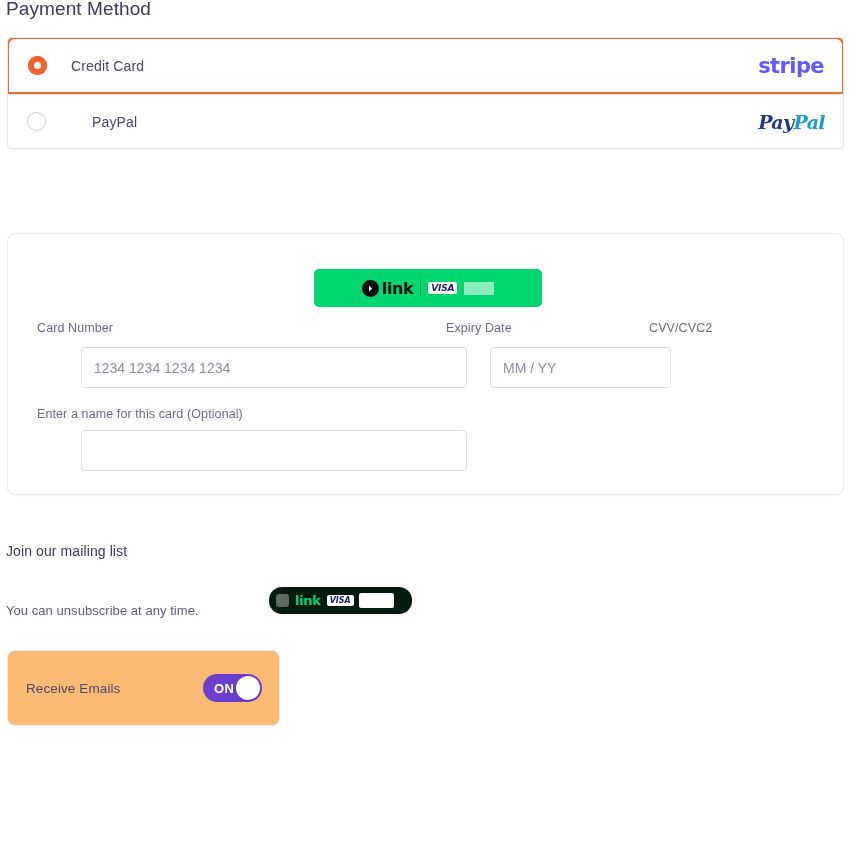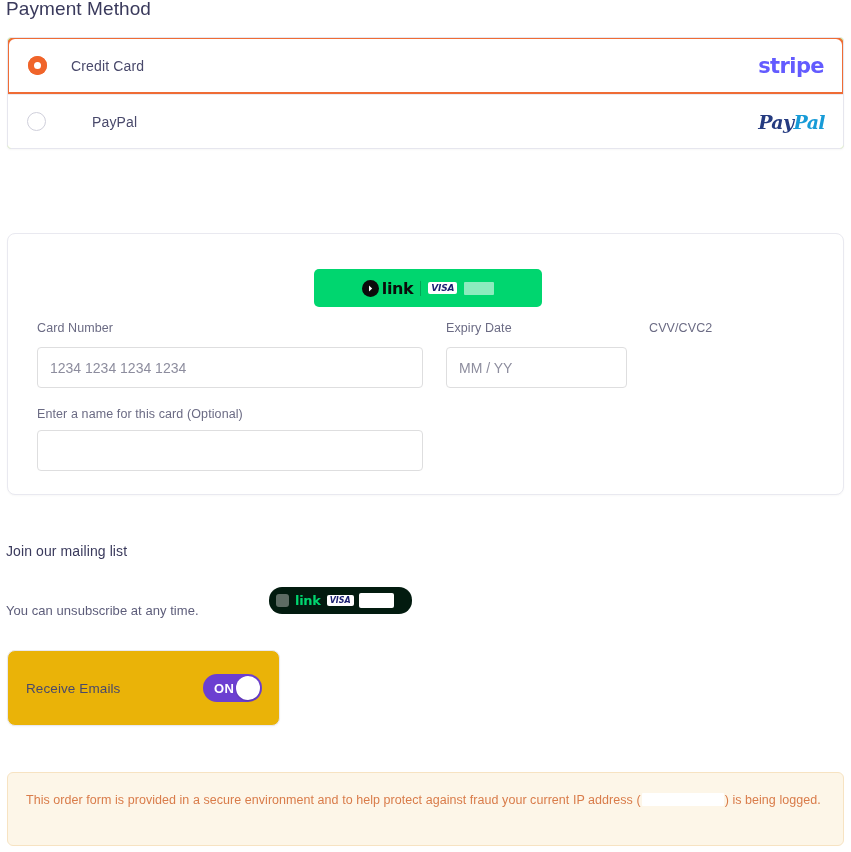--- a/index.html
+++ b/index.html
@@ -164,20 +164,21 @@
   .fld-input {
     position: absolute;
     background: #ffffff;
     border: 1px solid #dededf;
     border-radius: 4px;
     font-family: "Liberation Sans", sans-serif;
     font-size: 14px;
     color: #4a4a68;
     padding: 0 12px;
     outline: none;
+    margin-left: 44px;
   }
   .fld-input::placeholder { color: #8d8d9e; opacity: 1; }
 
   
   .input-link-badge {
     position: absolute;
     left: 261px; top: 353px;
     width: 143px; height: 27px;
     background: #021b0f;
     border-radius: 13px;
@@ -225,21 +226,21 @@
     color: #5d5d7a;
     letter-spacing: 0.05px;
   }
   #mail-p1 { top: 580px; }
   #mail-p2 { top: 603px; }
 
   .toggle-card {
     position: absolute;
     left: 7px; top: 650px;
     width: 273px; height: 76px;
-    background: #eab308;
+    background: #fdba74;
     border: 1px solid #e9e9f0;
     border-radius: 8px;
     box-shadow: 0 1px 2px rgba(0,0,0,0.03);
     display: flex;
     align-items: center;
     padding: 0 17px 0 18px;
   }
   .toggle-label { font-size: 13.5px; color: #49496b; letter-spacing: 0.1px; }
   .toggle {
     margin-left: auto;
@@ -363,17 +364,14 @@
   <p class="mail-p" id="mail-p2">You can unsubscribe at any time.</p>
 
   <div class="toggle-card">
     <span class="toggle-label">Receive Emails</span>
     <span class="toggle">
       <span class="toggle-text">ON</span>
       <span class="toggle-knob"></span>
     </span>
   </div>
 
-  <div class="notice">
-    <p class="notice-text"><span>This order form is provided in a secure environment and to help protect against fraud your current IP address (</span><span class="ip-redacted"></span><span>) is being logged.</span></p>
-  </div>
 
 </div>
 
 </body></html>

